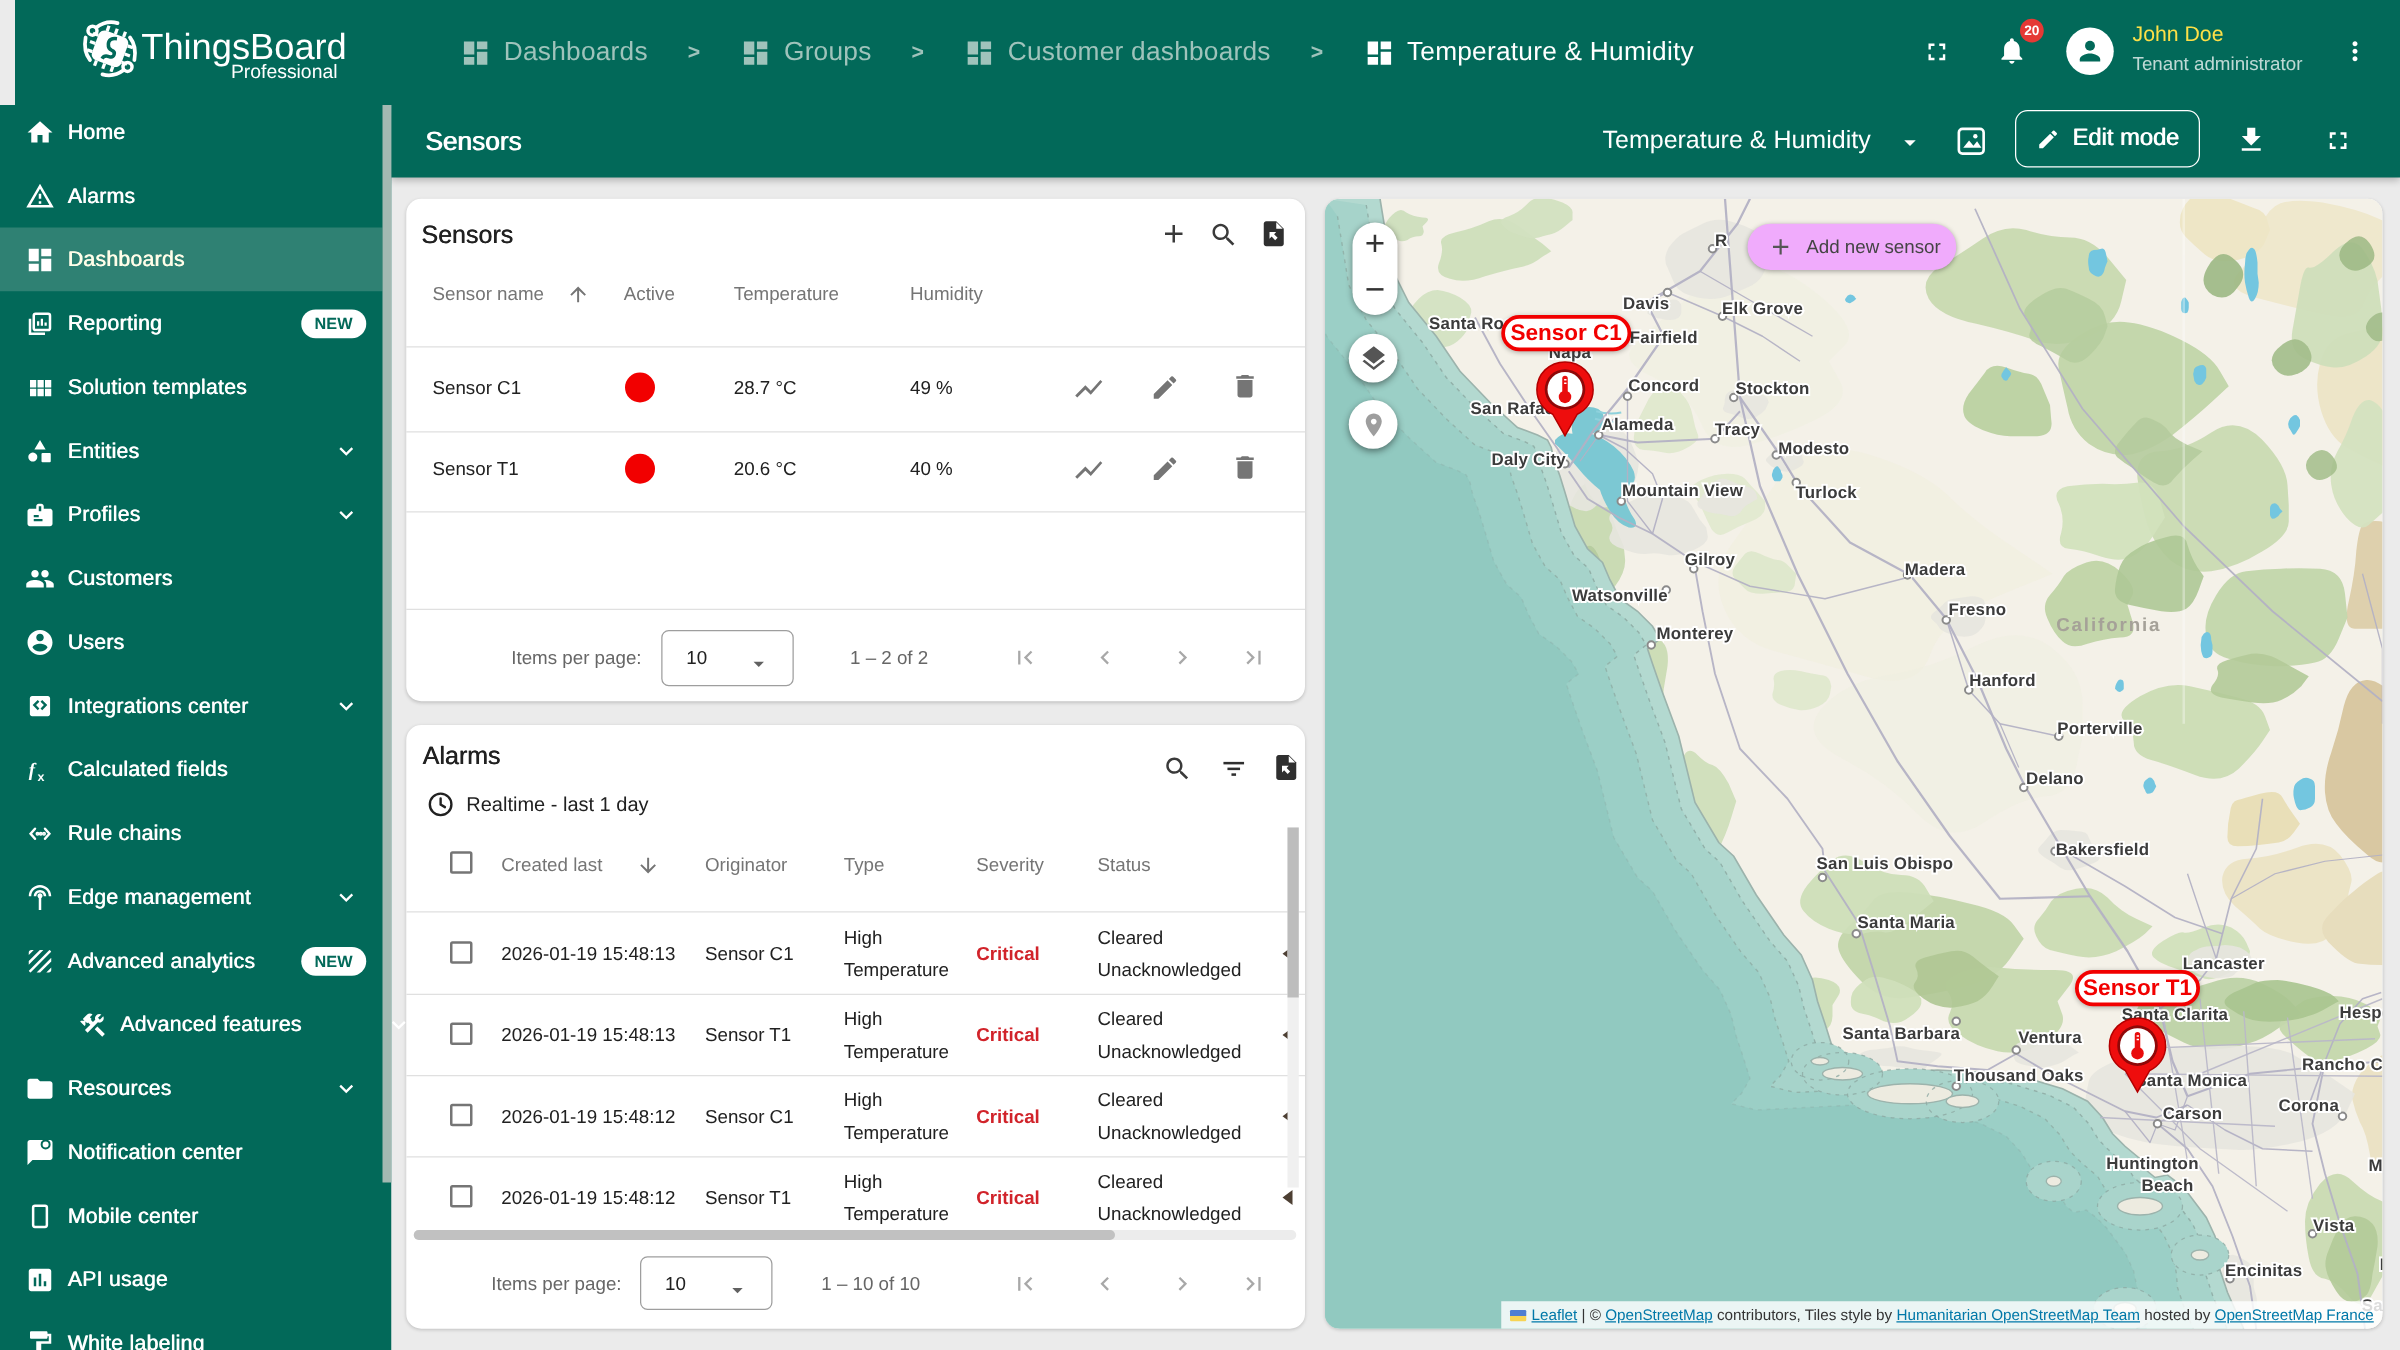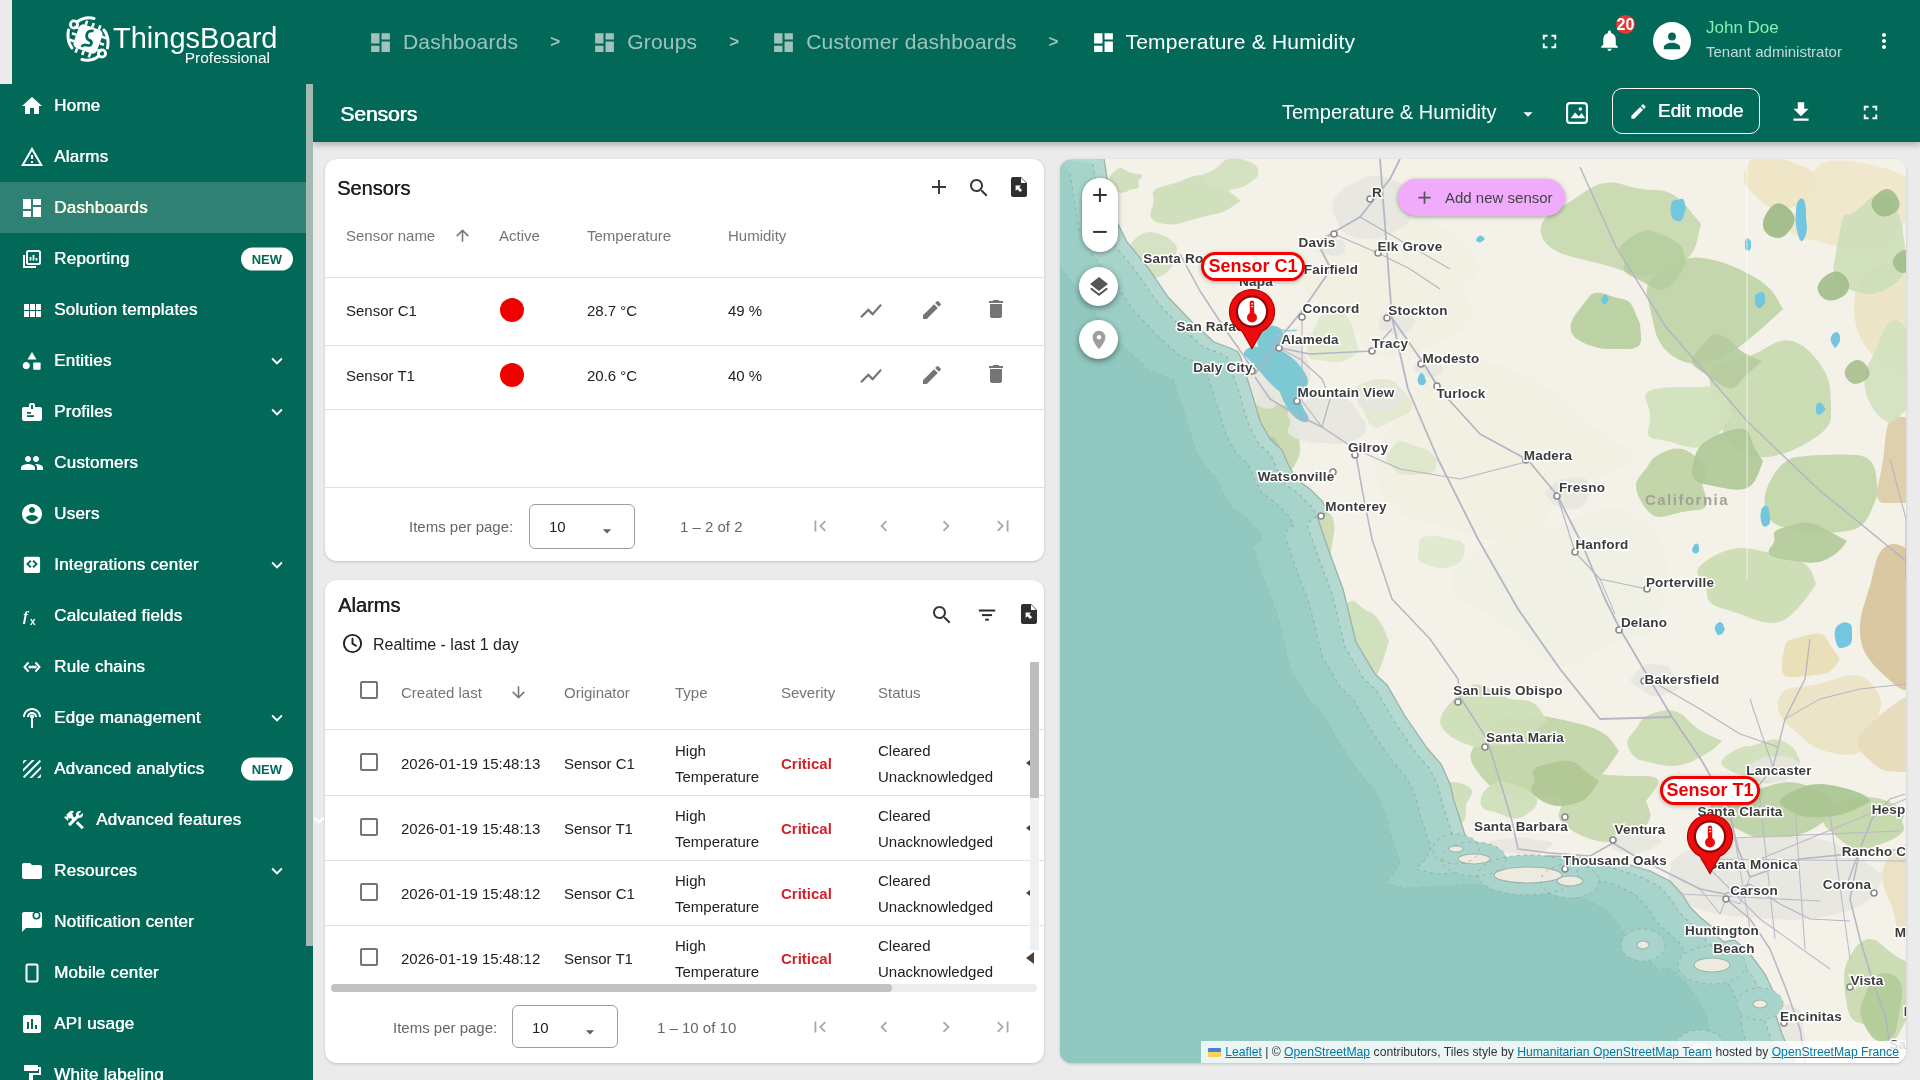--- a/index.html
+++ b/index.html
@@ -78,28 +78,28 @@
           <path d="M3 13h8V3H3v10zm0 8h8v-6H3v6zm10 0h8V11h-8v10zm0-18v6h8V3h-8z"></path>
         </svg>Temperature &amp; Humidity</span>
   </div>
 
   <svg class="abs" style="left:1526px;top:30px;" width="23" height="23" viewBox="0 0 24 24" fill="#fff">
       <path d="M7 14H5v5h5v-2H7v-3zm-2-4h2V7h3V5H5v5zm12 7h-3v2h5v-5h-2v3zM14 5v2h3v3h2V5h-5z"></path>
     </svg>
   <svg class="abs" style="left:1585px;top:28px;" width="25" height="25" viewBox="0 0 24 24" fill="#fff">
       <path d="M12 22c1.1 0 2-.9 2-2h-4c0 1.1.89 2 2 2zm6-6v-5c0-3.07-1.64-5.64-4.5-6.32V4c0-.83-.67-1.5-1.5-1.5s-1.5.67-1.5 1.5v.68C7.63 5.36 6 7.92 6 11v5l-2 2v1h16v-1l-2-2z"></path>
     </svg>
-  <div class="abs" style="left:1604px;top:15px;width:19px;height:19px;border-radius:50%;background:#e53935;color:#fff;font-size:16px;font-weight:700;display:flex;align-items:center;justify-content:center;">20</div>
+  <div class="abs" style="left:1604px;top:15px;width:19px;height:19px;border-radius:50%;background:#e53935;color:#fff;font-size:11px;font-weight:700;display:flex;align-items:center;justify-content:center;">20</div>
   <div class="abs" style="left:1641px;top:22px;width:38px;height:38px;border-radius:50%;background:#fff;">
     <svg class="abs" style="left:5px;top:5px;" width="28" height="28" viewBox="0 0 24 24" fill="#026959">
         <circle cx="12" cy="8.2" r="3.4"></circle>
         <path d="M12 13.6c-3.2 0-7 1.7-7 3.9v1.6h14v-1.6c0-2.2-3.8-3.9-7-3.9z"></path>
       </svg>
   </div>
-  <div class="abs" style="left:1694px;top:18px;color:#86efac;font-size:17px;">John Doe</div>
+  <div class="abs" style="left:1694px;top:18px;color:#fde047;font-size:17px;">John Doe</div>
   <div class="abs" style="left:1694px;top:43px;color:rgba(255,255,255,0.75);font-size:15px;">Tenant administrator</div>
   <svg class="abs" style="left:1860px;top:29px;" width="24" height="24" viewBox="0 0 24 24" fill="#fff">
       <path d="M12 8c1.1 0 2-.9 2-2s-.9-2-2-2-2 .9-2 2 .9 2 2 2zm0 2c-1.1 0-2 .9-2 2s.9 2 2 2 2-.9 2-2-.9-2-2-2zm0 6c-1.1 0-2 .9-2 2s.9 2 2 2 2-.9 2-2-.9-2-2-2z"></path>
     </svg>
 </div>
 <div id="sidebar">
   <div class="menuitem" style="top:-4px;">
     <svg class="mico" viewBox="0 0 24 24" fill="#fff">
         <path d="M10 20v-6h4v6h5v-8h3L12 3 2 12h3v8z"></path>
       </svg>

